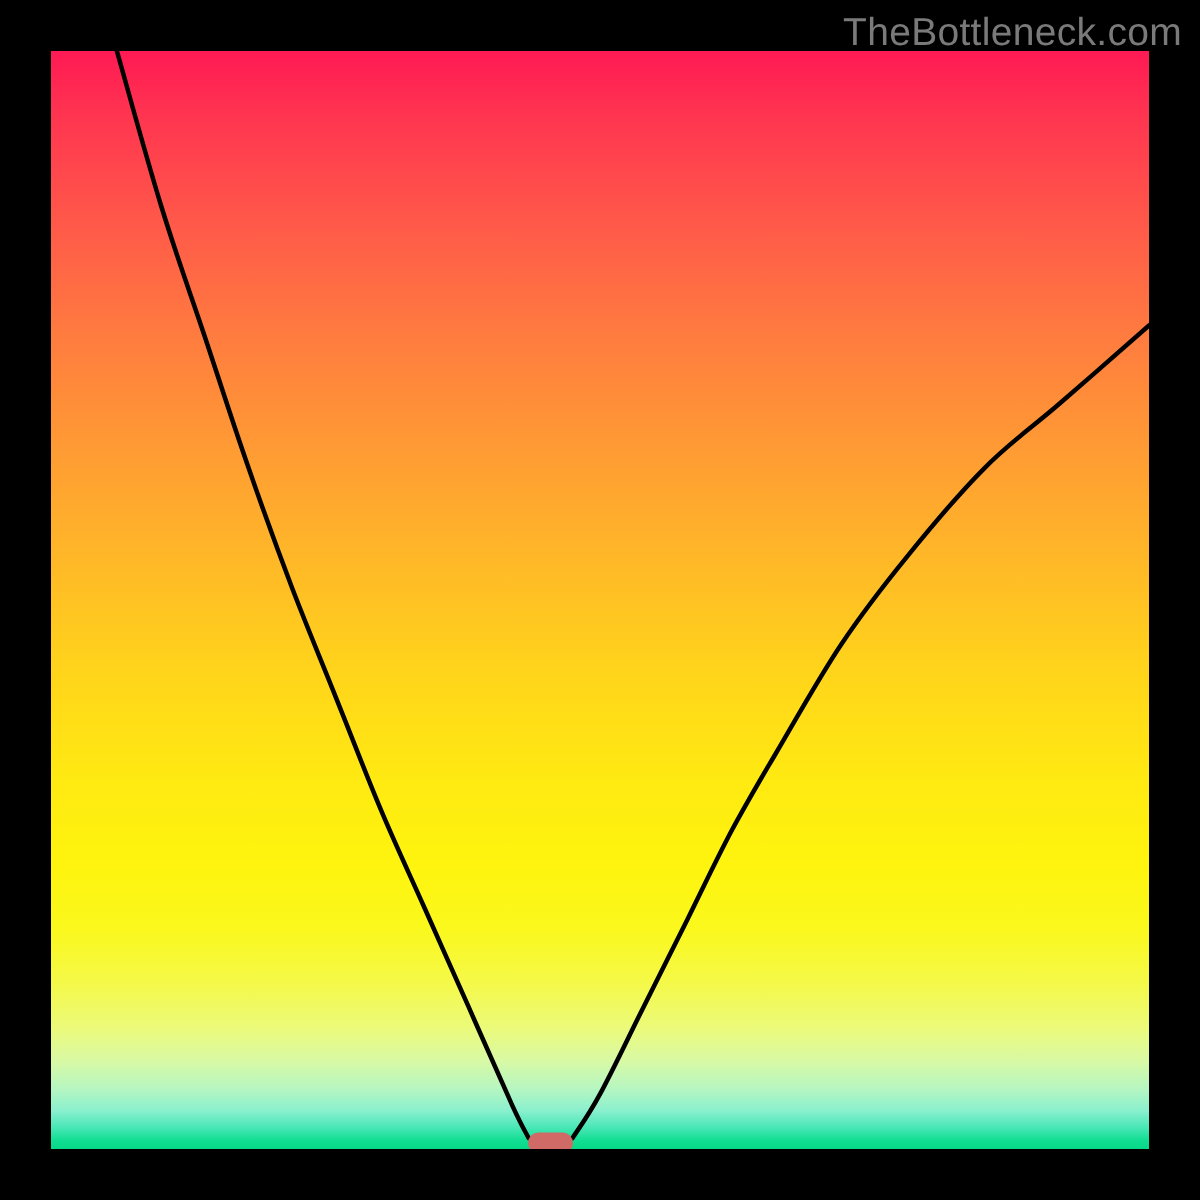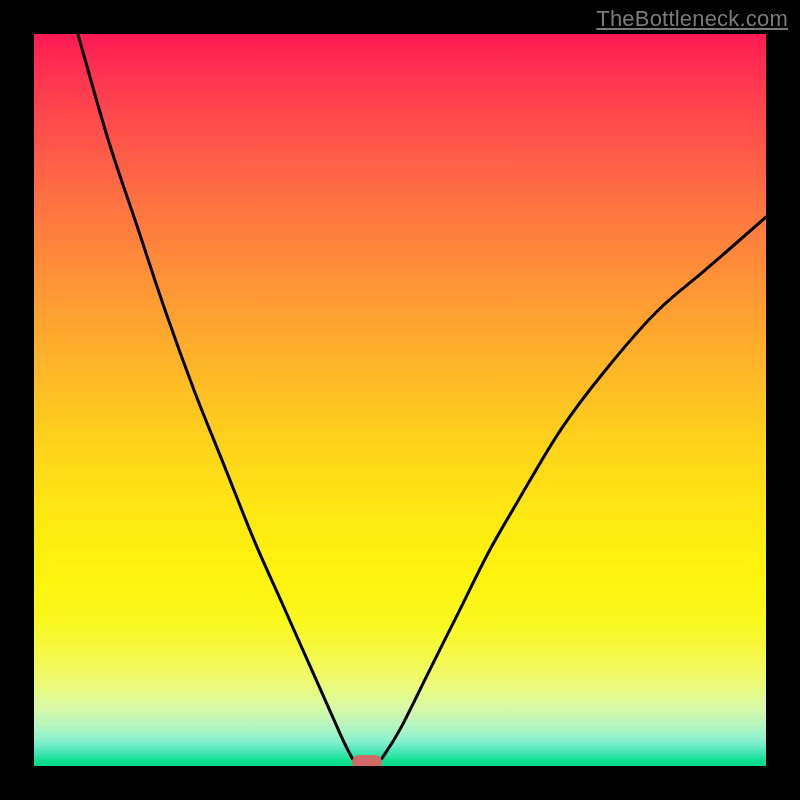--- a/index.html
+++ b/index.html
@@ -50,25 +50,24 @@
       #4be7b7 98%,
       #12de93 99.2%,
       #05d987 100%
     );
   }
   .watermark {
     position: absolute;
     top: 6px;
     right: 12px;
     color: #7a7a7a;
-    font-size: 22px;
+    font-size: 26px;
     font-weight: 500;
     letter-spacing: 0.2px;
     user-select: none;
-    text-decoration: underline;
   }
   svg.curve {
     position: absolute;
     inset: 0;
     width: 732px;
     height: 732px;
   }
   .marker {
     position: absolute;
     width: 30px;

